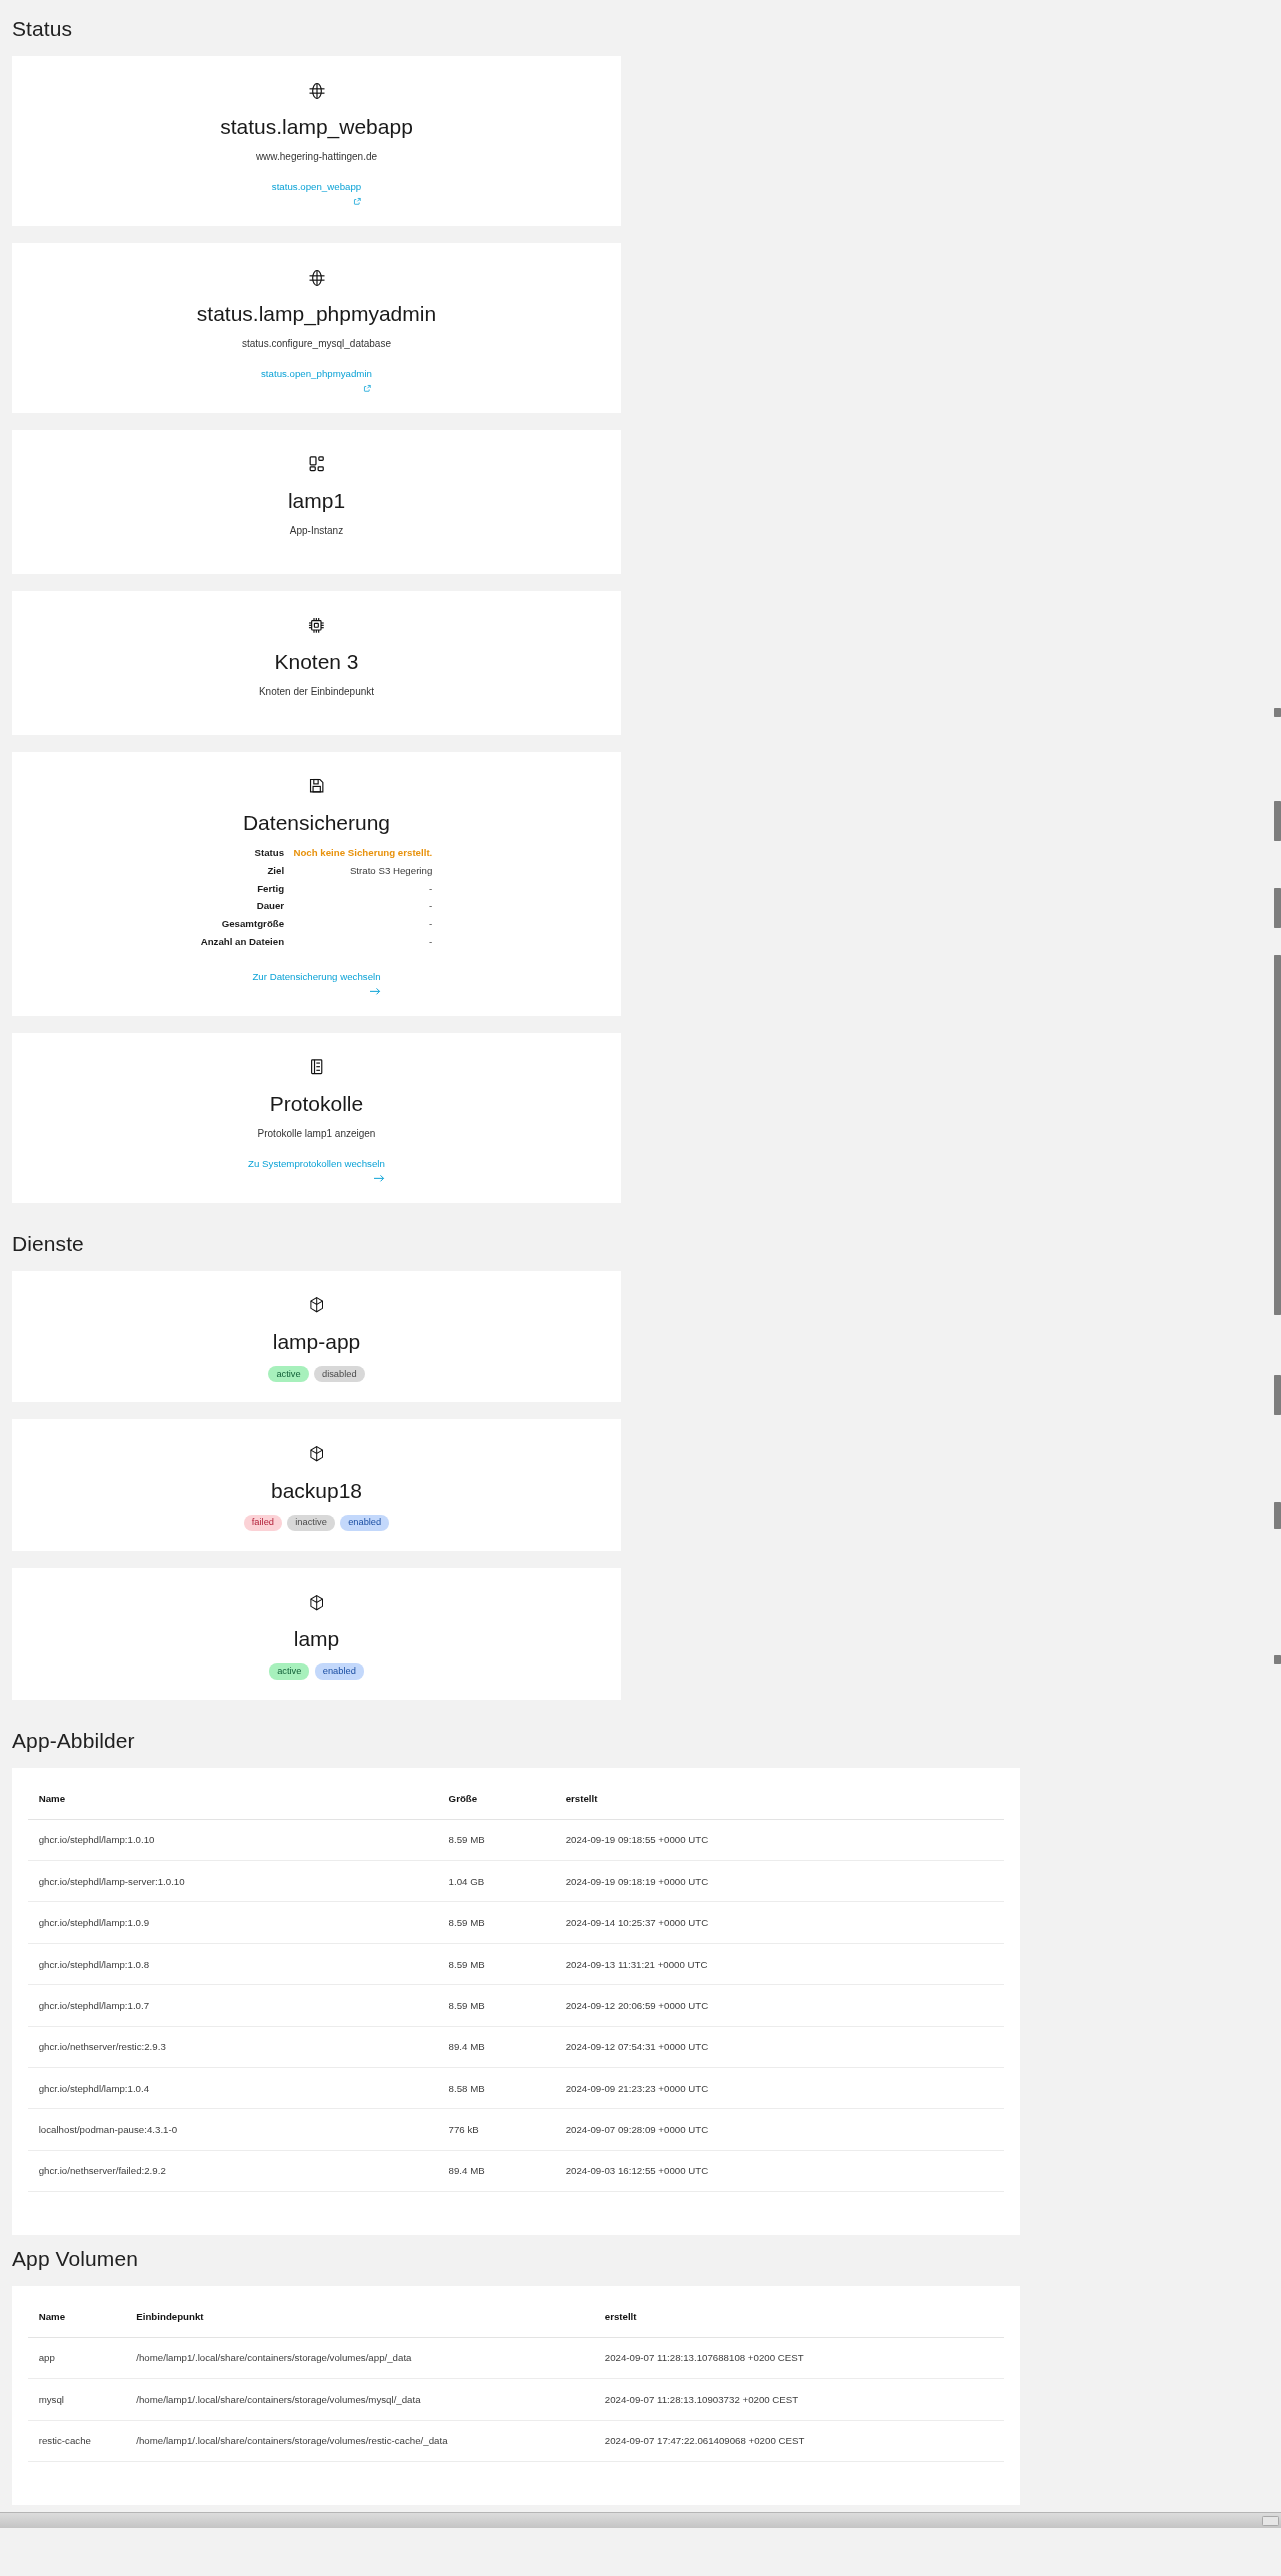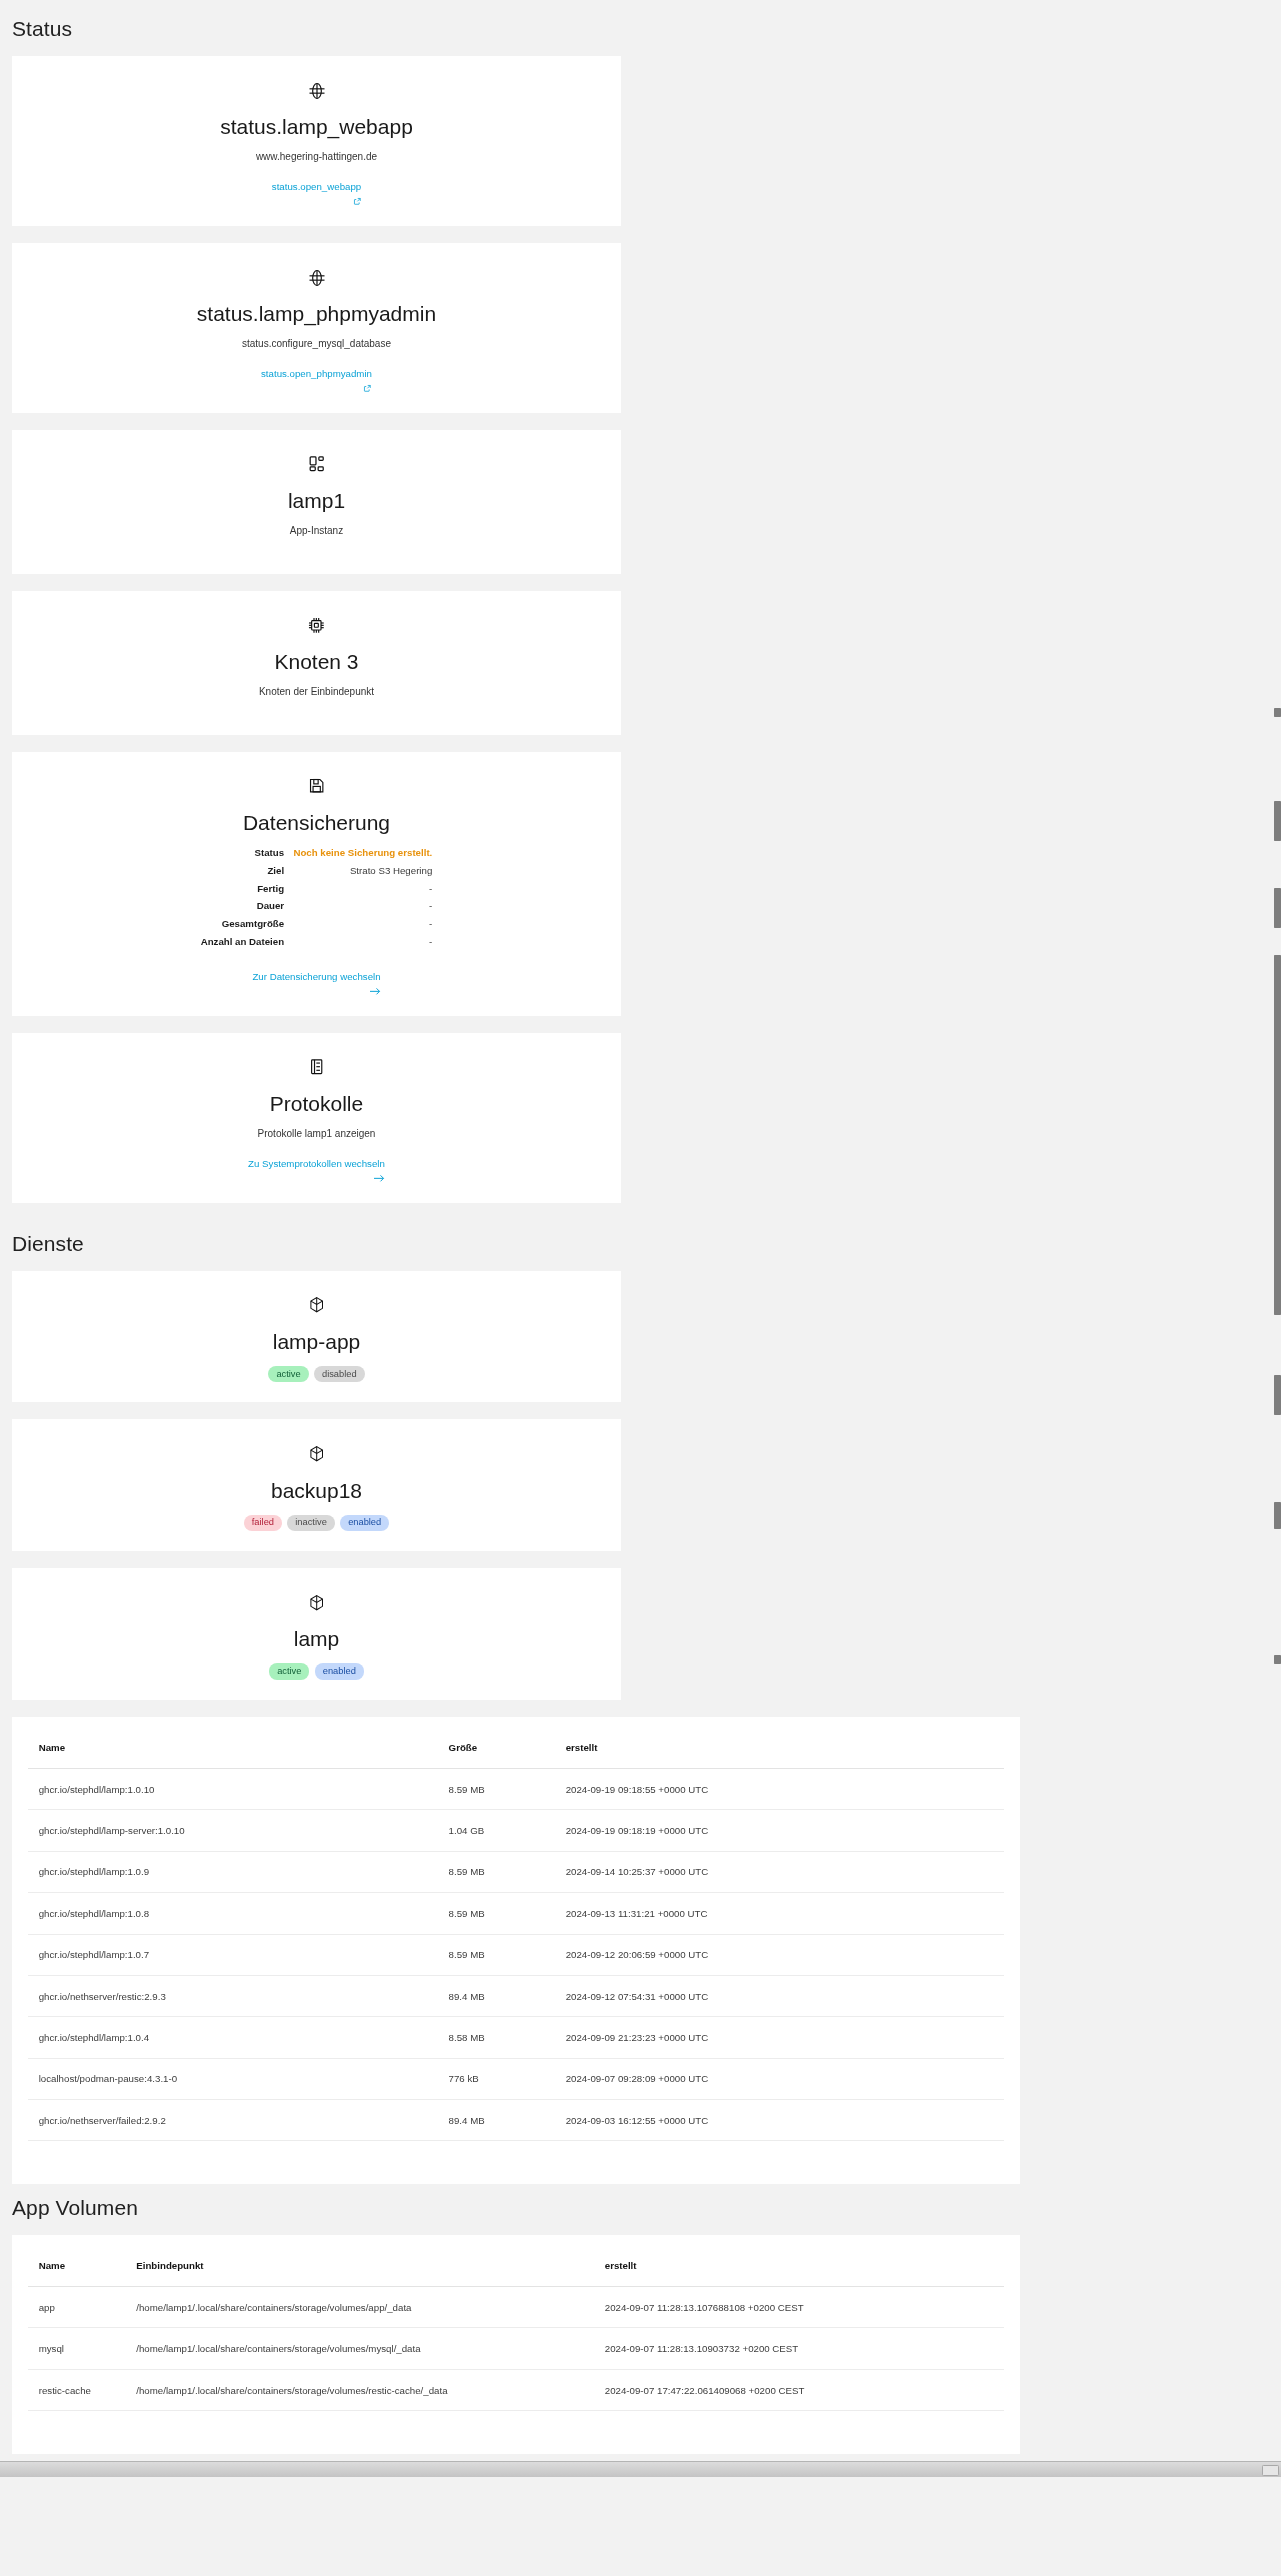--- a/index.html
+++ b/index.html
@@ -401,20 +401,21 @@
         </svg>
       </span>
       <div class="card-title">lamp</div>
       <div class="badges">
         <span class="badge green">active</span>
         <span class="badge blue">enabled</span>
       </div>
     </div>
   </div>
 
+  <h2 class="section-title tight">App-Abbilder</h2>
 
   <div class="table-card">
     <table class="t-images">
       <colgroup>
           <col class="c1">
           <col class="c2">
           <col class="c3">
         </colgroup>
       <thead>
         <tr>

